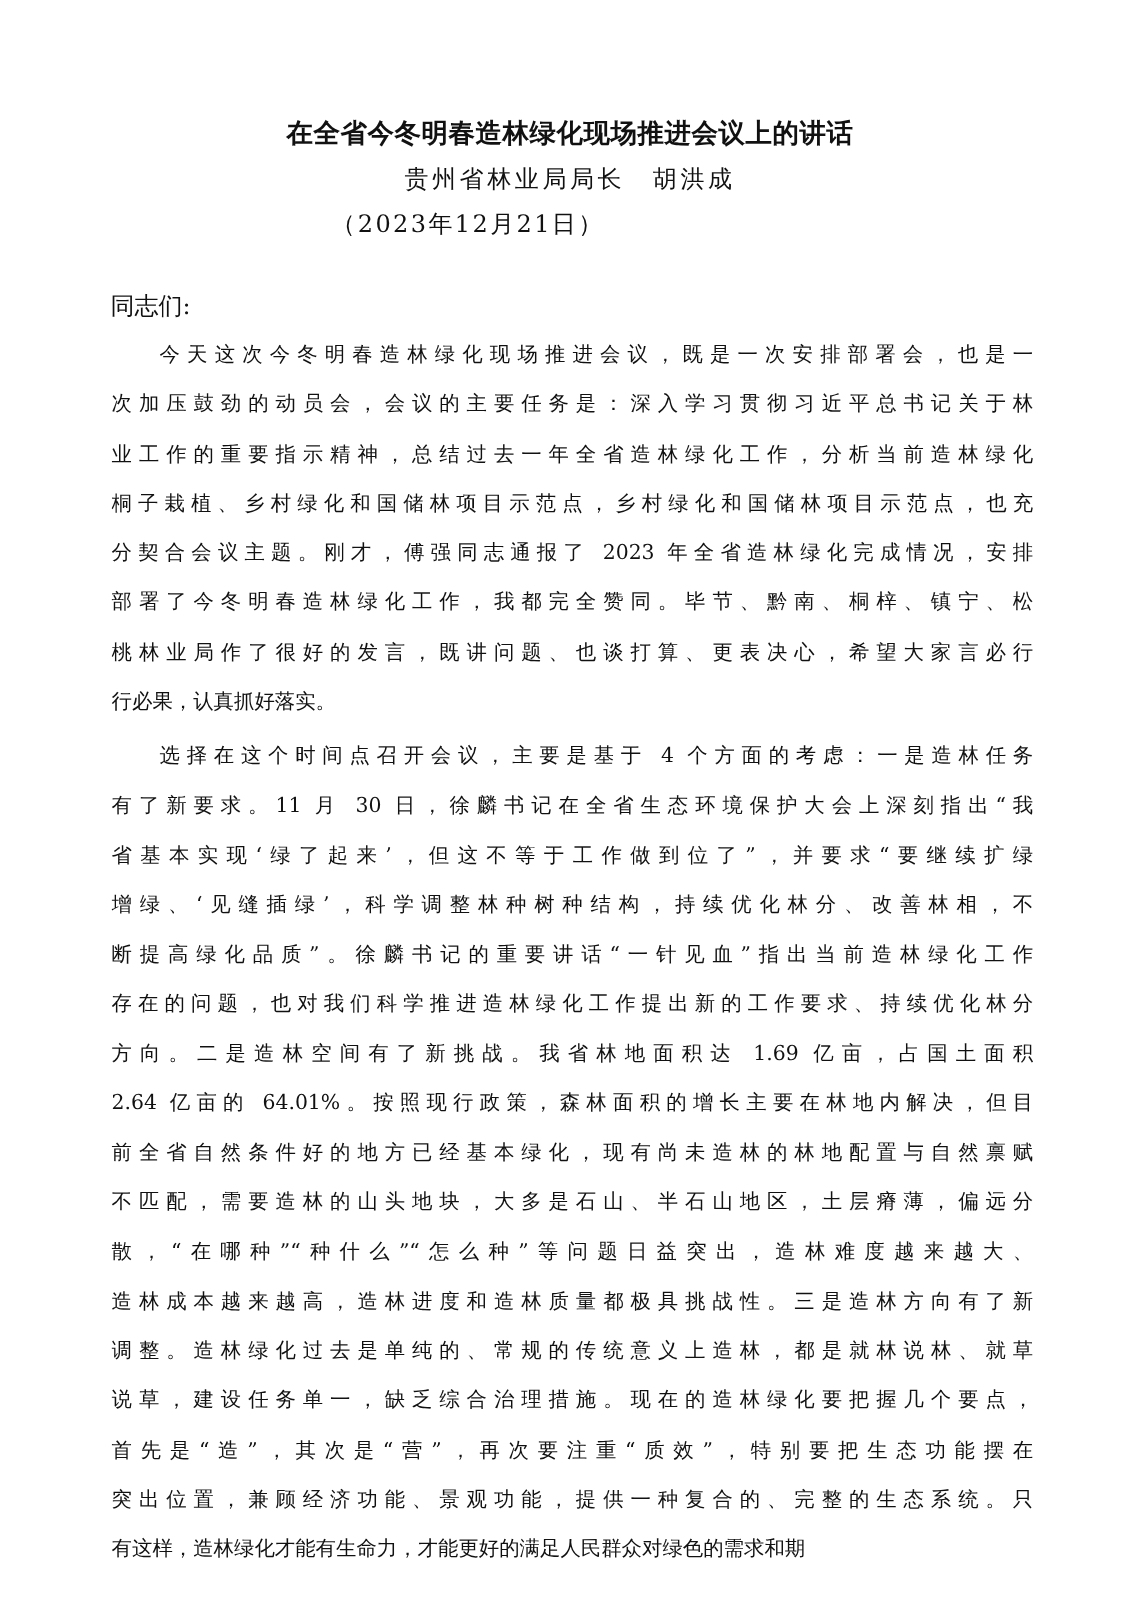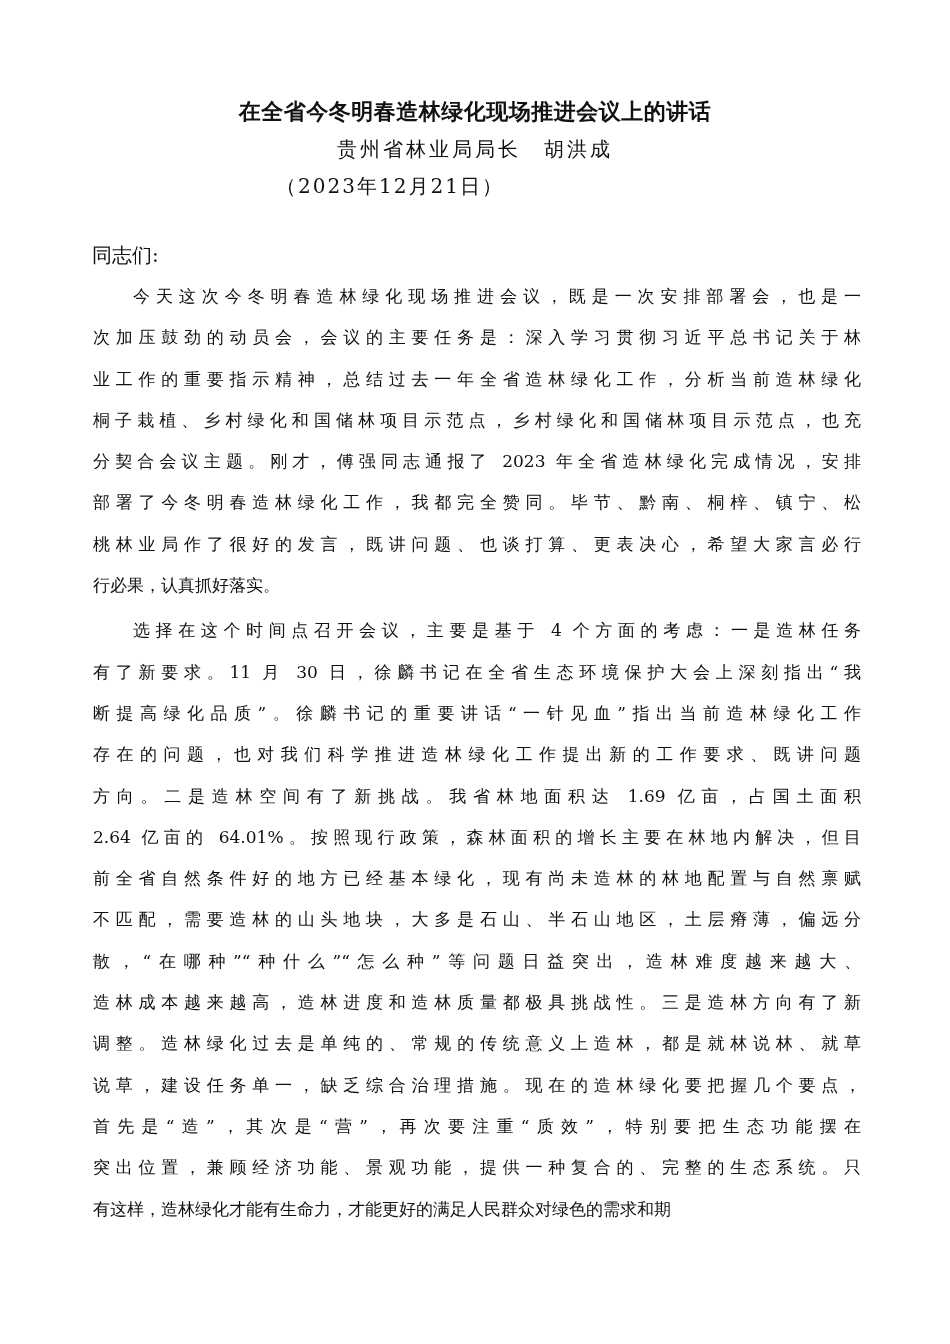--- a/index.html
+++ b/index.html
@@ -37,22 +37,24 @@
         <div class="line"><span>桐子栽植、乡村绿化和国储林项目示范点，乡村绿化和国储林项目示范点，也充</span></div>
         <div class="line"><span>分契合会议主题。刚才，傅强同志通报了 2023 年全省造林绿化完成情况，安排</span></div>
         <div class="line"><span>部署了今冬明春造林绿化工作，我都完全赞同。毕节、黔南、桐梓、镇宁、松</span></div>
         <div class="line"><span>桃林业局作了很好的发言，既讲问题、也谈打算、更表决心，希望大家言必行</span></div>
         <div class="line last"><span>行必果，认真抓好落实。</span></div>
       </div>
       <div class="gap"></div>
       <div>
         <div class="line indent"><span>选择在这个时间点召开会议，主要是基于 4 个方面的考虑：</span><b>一是造林任务</b></div>
         <div class="line"><b>有了新要求。</b><span>11 月 30 日，徐麟书记在全省生态环境保护大会上深刻指出“我</span></div>
+        <div class="line"><span>省基本实现‘绿了起来’，但这不等于工作做到位了”，并要求“要继续扩绿</span></div>
+        <div class="line"><span>增绿、‘见缝插绿’，科学调整林种树种结构，持续优化林分、改善林相，不</span></div>
         <div class="line"><span>断提高绿化品质”。徐麟书记的重要讲话“一针见血”指出当前造林绿化工作</span></div>
-        <div class="line"><span>存在的问题，也对我们科学推进造林绿化工作提出新的工作要求、既讲问题</span></div>
+        <div class="line"><span>存在的问题，也对我们科学推进造林绿化工作提出新的工作要求、持续优化林分</span></div>
         <div class="line"><span>方向。</span><b>二是造林空间有了新挑战。</b><span>我省林地面积达 1.69 亿亩，占国土面积</span></div>
         <div class="line"><span>2.64 亿亩的 64.01%。按照现行政策，森林面积的增长主要在林地内解决，但目</span></div>
         <div class="line"><span>前全省自然条件好的地方已经基本绿化，现有尚未造林的林地配置与自然禀赋</span></div>
         <div class="line"><span>不匹配，需要造林的山头地块，大多是石山、半石山地区，土层瘠薄，偏远分</span></div>
         <div class="line"><span>散，“在哪种”“种什么”“怎么种”等问题日益突出，造林难度越来越大、</span></div>
         <div class="line"><span>造林成本越来越高，造林进度和造林质量都极具挑战性。</span><b>三是造林方向有了新</b></div>
         <div class="line"><b>调整。</b><span>造林绿化过去是单纯的、常规的传统意义上造林，都是就林说林、就草</span></div>
         <div class="line"><span>说草，建设任务单一，缺乏综合治理措施。现在的造林绿化要把握几个要点，</span></div>
         <div class="line"><span>首先是“造”，其次是“营”，再次要注重“质效”，特别要把生态功能摆在</span></div>
         <div class="line"><span>突出位置，兼顾经济功能、景观功能，提供一种复合的、完整的生态系统。只</span></div>

